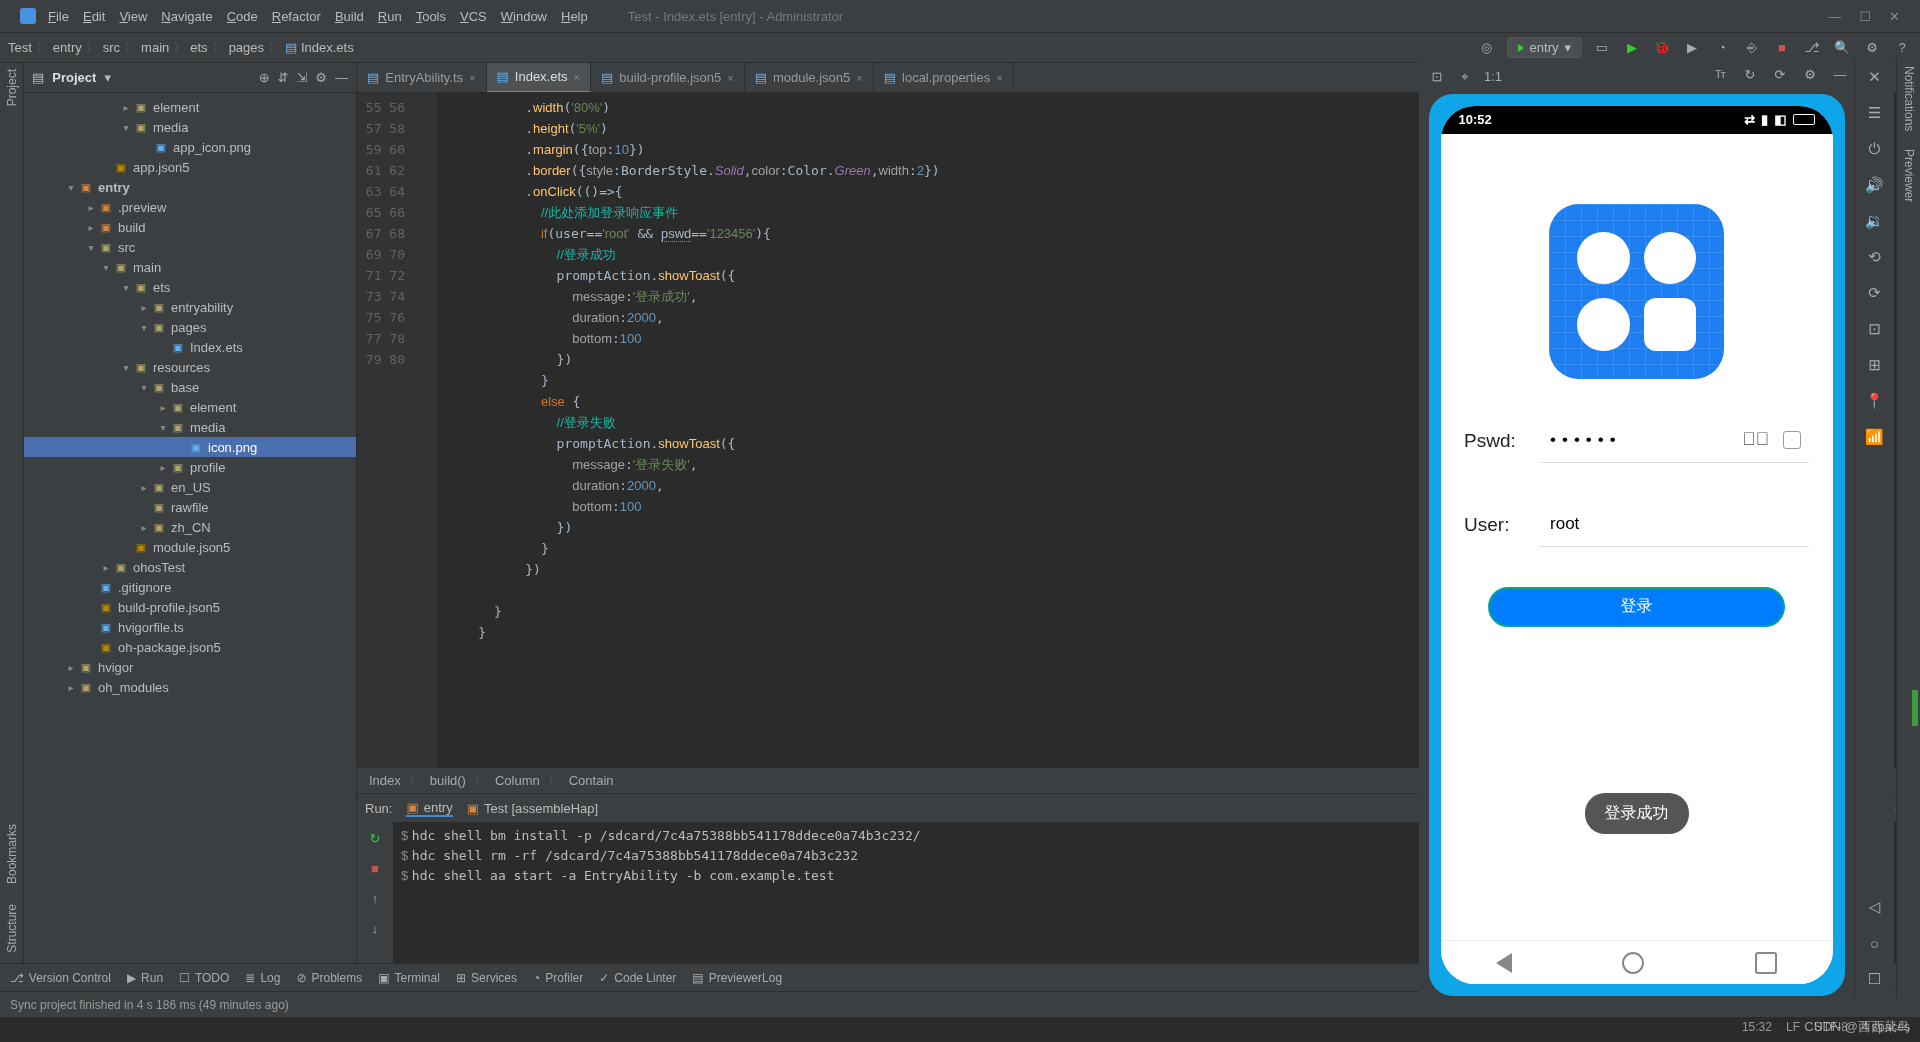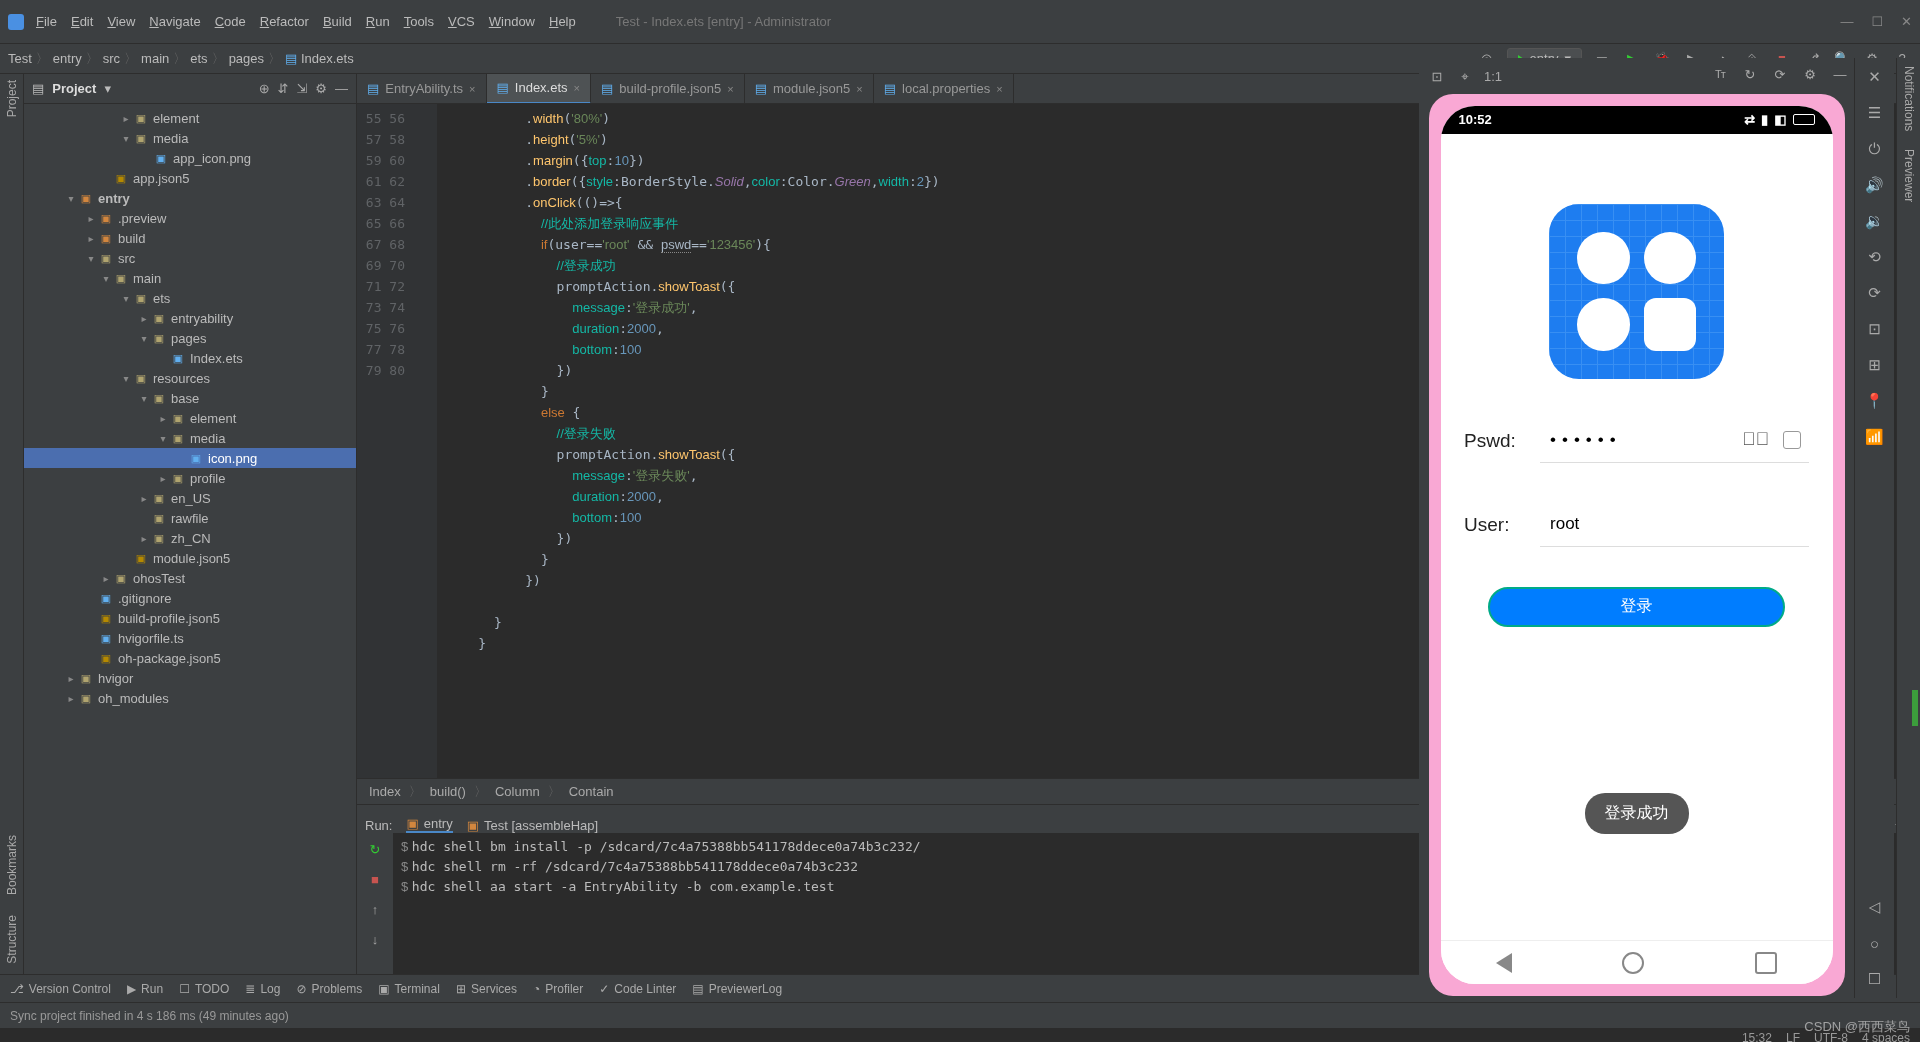--- a/index.html
+++ b/index.html
@@ -1,17 +1,17 @@
 <!DOCTYPE html>
 <html><head>
 <meta charset="utf-8">
 <style>
 * { margin:0; padding:0; box-sizing:border-box; font-family:"Segoe UI",Arial,sans-serif; }
 body { background:#2b2b2b; color:#bbb; font-size:13px; width:1920px; height:1042px; overflow:hidden; position:relative; }
-.title-bar { height:44px; background:#3c3f41; display:flex; align-items:center; padding:0 8px; border-bottom:1px solid #2d2d2d; }
+.title-bar { height:33px; background:#3c3f41; display:flex; align-items:center; padding:0 20px; border-bottom:1px solid #2d2d2d; }
 .title-bar .logo { width:16px; height:16px; background:#4a90e2; border-radius:3px; margin-right:12px; }
 .title-bar .menus { display:flex; gap:14px; }
 .title-bar .menus span { color:#bbb; cursor:pointer; }
 .title-bar .menus span u { text-decoration:underline; }
 .title-bar .title-text { margin-left:40px; color:#777; }
 .title-bar .wincontrols { margin-left:auto; display:flex; gap:18px; color:#888; }
 .breadcrumb-bar { height:30px; background:#3c3f41; display:flex; align-items:center; padding:0 8px; border-bottom:1px solid #2d2d2d; }
 .breadcrumb-bar .crumbs { display:flex; align-items:center; gap:4px; }
 .breadcrumb-bar .crumbs span { color:#bbb; }
 .breadcrumb-bar .crumbs .sep { color:#666; }
@@ -44,41 +44,41 @@
 .tab .close { color:#888; font-size:11px; }
 .code-wrap { flex:1; display:flex; overflow:hidden; position:relative; }
 .gutter { width:60px; background:#313335; color:#606366; text-align:right; padding:4px 12px 4px 0; font-family:Consolas,monospace; font-size:13px; line-height:21px; }
 .fold-gutter { width:20px; background:#313335; }
 .code { flex:1; padding:4px 0 4px 10px; font-family:Consolas,monospace; font-size:13px; line-height:21px; white-space:pre; color:#a9b7c6; overflow:hidden; }
 .code .kw { color:#cc7832; }
 .code .fn { color:#ffc66d; }
 .code .str { color:#6a8759; }
 .code .num { color:#6897bb; }
 .code .cm { color:#14b8a6; }
-.code .pr { color:#14b8a6; }
+.code .pr { color:#a3a3a3; }
 .code .cn { color:#9876aa; font-style:italic; }
 .code-status { position:absolute; top:6px; right:12px; display:flex; gap:6px; align-items:center; color:#8c8; font-size:12px; }
 .nav-trail { height:26px; background:#3c3f41; display:flex; align-items:center; padding:0 12px; gap:8px; color:#aaa; border-top:1px solid #2d2d2d; }
 .nav-trail .sep { color:#666; }
 .run-panel { height:170px; background:#2b2b2b; border-top:1px solid #2d2d2d; display:flex; }
 .run-panel .run-main { flex:1; display:flex; flex-direction:column; }
-.run-tabs { height:28px; background:#3c3f41; display:flex; align-items:flex-end; padding:0 8px; gap:14px; }
+.run-tabs { height:28px; background:#3c3f41; display:flex; align-items:center; padding:0 8px; gap:14px; }
 .run-tabs .rtab { display:flex; align-items:center; gap:5px; color:#bbb; }
 .run-tabs .rtab.active { border-bottom:2px solid #4a88c7; }
 .run-body { flex:1; display:flex; }
 .run-toolbar { width:36px; background:#3c3f41; display:flex; flex-direction:column; align-items:center; padding-top:6px; gap:10px; }
 .console { flex:1; background:#2b2b2b; font-family:Consolas,monospace; font-size:13px; line-height:20px; padding:4px 8px; color:#bbb; white-space:pre; overflow:hidden; }
 .console .prompt { color:#888; }
 .bottom-bar { height:28px; background:#3c3f41; display:flex; align-items:center; padding:0 10px; gap:16px; border-top:1px solid #2d2d2d; }
 .bottom-bar .bitem { display:flex; align-items:center; gap:5px; color:#aaa; cursor:pointer; font-size:12px; }
 .status-bar { height:26px; background:#3c3f41; display:flex; align-items:center; padding:0 10px; color:#999; font-size:12px; border-top:1px solid #2d2d2d; }
 .status-bar .right { margin-left:auto; display:flex; gap:14px;margin-top:44px; }
 .previewer { position:absolute; right:26px; top:58px; width:475px; height:940px; background:#3c3f41; display:flex; }
 .phone-col { flex:1; display:flex; flex-direction:column; align-items:center; padding:2px; }
-.phone { width:416px; height:960px; background:#f9a8d4; border-radius:24px; padding:12px; position:relative; }
+.phone { width:416px; height:960px; background:#0ea5e9; border-radius:24px; padding:12px; position:relative; }
 .phone-screen { width:100%; height:100%; background:#fff; border-radius:34px; overflow:hidden; position:relative; display:flex; flex-direction:column; }
 .phone-status { height:28px; background:#000; color:#fff; display:flex; align-items:center; padding:0 18px; font-size:13px; font-weight:600; }
 .phone-status .psr { margin-left:auto; display:flex; gap:6px; align-items:center; }
 .phone-content { flex:1; background:#fff; display:flex; flex-direction:column; align-items:center; padding-top:70px; }
 .app-logo { width:175px; height:175px; background:#1e7df0; border-radius:30px; display:grid; grid-template-columns:1fr 1fr; grid-template-rows:1fr 1fr; padding:28px; gap:14px; position:relative; }
 .app-logo::before { content:""; position:absolute; inset:0; background-image:linear-gradient(#4a9bf5 1px,transparent 1px),linear-gradient(90deg,#4a9bf5 1px,transparent 1px); background-size:16px 16px; border-radius:30px; opacity:0.6; }
 .app-logo .dot { background:#fff; border-radius:50%; position:relative; z-index:1; }
 .app-logo .dot.sq { border-radius:12px; }
 .form-row { width:88%; display:flex; align-items:center; margin-top:40px; gap:14px; }
 .form-row label { font-size:19px; color:#222; width:62px; }

